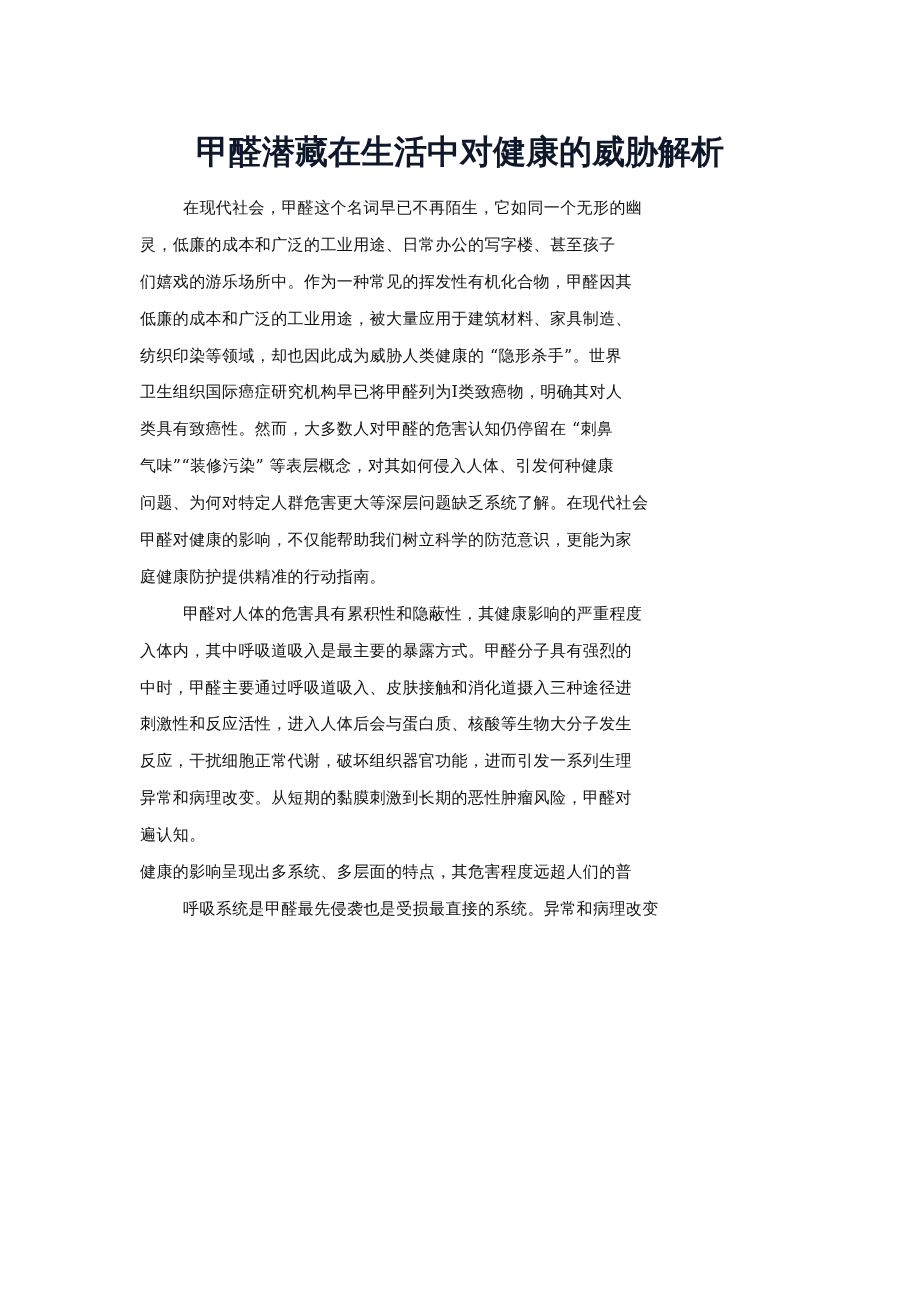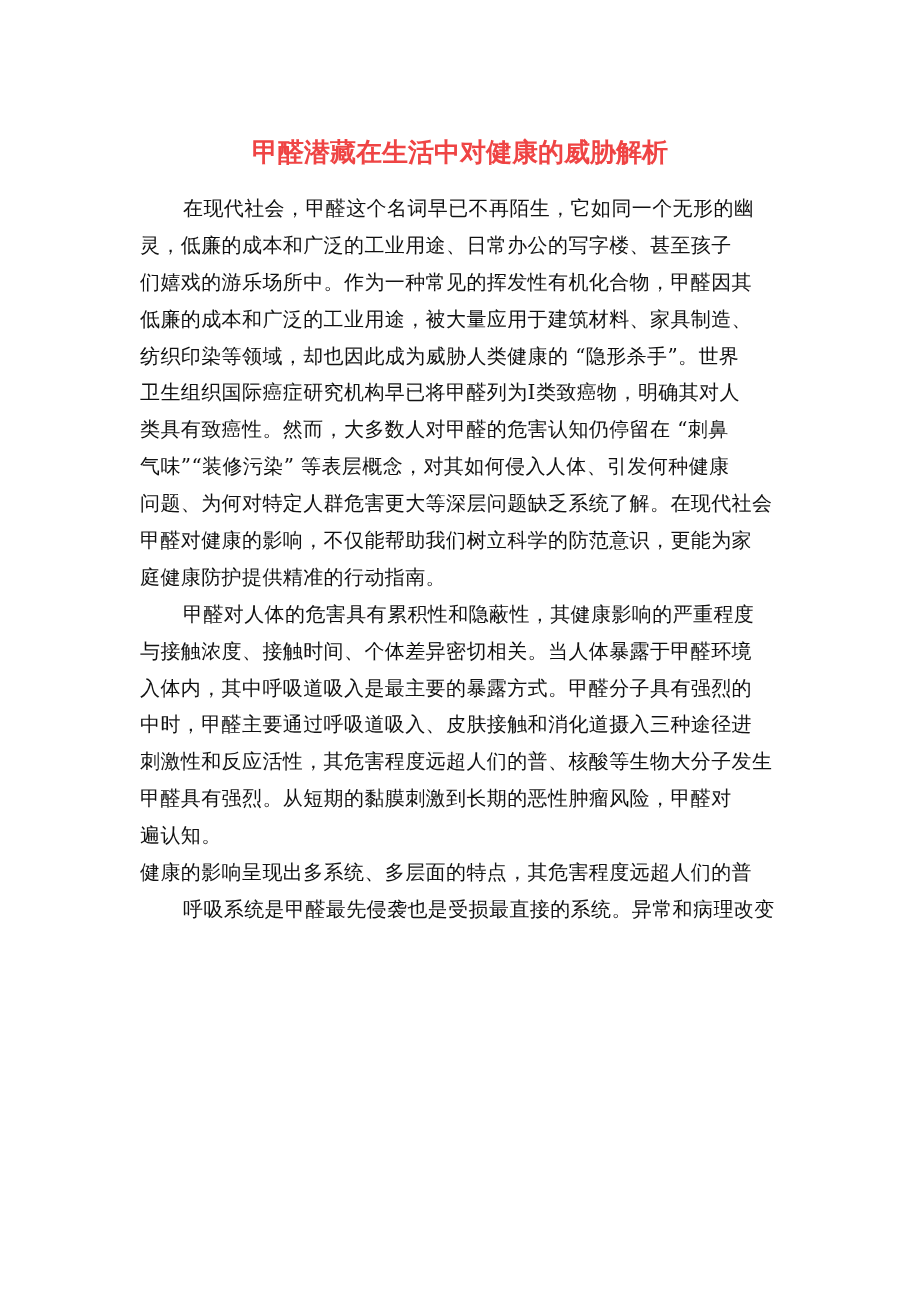--- a/index.html
+++ b/index.html
@@ -24,35 +24,35 @@
       background: #ffffff;
     }
     .title {
       position: absolute;
       left: 0;
       top: 130px;
       width: 920px;
       text-align: center;
       font-family: "DejaVu Sans", "Liberation Sans", sans-serif;
       font-weight: bold;
-      font-size: 26px;
+      font-size: 33px;
       line-height: 44px;
       letter-spacing: 0px;
-      color: #ef4444;
+      color: #0f172a;
     }
     .body-text {
       position: absolute;
       left: 140px;
       top: 190px;
       width: 650px;
     }
     .line {
       height: 36.9px;
       line-height: 36.9px;
-      font-size: 20px;
+      font-size: 16px;
       white-space: nowrap;
       letter-spacing: 0.4px;
       color: #111111;
     }
     .line.indent {
       padding-left: 43px;
     }
   </style>
 </head>
 <body>
@@ -70,25 +70,25 @@
       <div class="line">卫生组织国际癌症研究机构早已将甲醛列为Ⅰ类致癌物，明确其对人</div>
       <div class="line">类具有致癌性。然而，大多数人对甲醛的危害认知仍停留在 “刺鼻</div>
       <div class="line">气味”“装修污染” 等表层概念，对其如何侵入人体、引发何种健康</div>
       <div class="line">问题、为何对特定人群危害更大等深层问题缺乏系统了解。在现代社会</div>
       <div class="line">甲醛对健康的影响，不仅能帮助我们树立科学的防范意识，更能为家</div>
       <div class="line">庭健康防护提供精准的行动指南。</div>
     </div>
 
     <div>
       <div class="line indent">甲醛对人体的危害具有累积性和隐蔽性，其健康影响的严重程度</div>
-      <div class="line">与接触浓度、接触时间、个体差异密切相关。当人体暴露于甲醛环境</div>
       <div class="line">入体内，其中呼吸道吸入是最主要的暴露方式。甲醛分子具有强烈的</div>
       <div class="line">中时，甲醛主要通过呼吸道吸入、皮肤接触和消化道摄入三种途径进</div>
-      <div class="line">刺激性和反应活性，其危害程度远超人们的普、核酸等生物大分子发生</div>
-      <div class="line">甲醛具有强烈。从短期的黏膜刺激到长期的恶性肿瘤风险，甲醛对</div>
+      <div class="line">刺激性和反应活性，进入人体后会与蛋白质、核酸等生物大分子发生</div>
+      <div class="line">反应，干扰细胞正常代谢，破坏组织器官功能，进而引发一系列生理</div>
+      <div class="line">异常和病理改变。从短期的黏膜刺激到长期的恶性肿瘤风险，甲醛对</div>
       <div class="line">遍认知。</div>
       <div class="line">健康的影响呈现出多系统、多层面的特点，其危害程度远超人们的普</div>
     </div>
 
     <div>
       <div class="line indent">呼吸系统是甲醛最先侵袭也是受损最直接的系统。异常和病理改变</div>
     </div>
   </div>
 </div>
 

